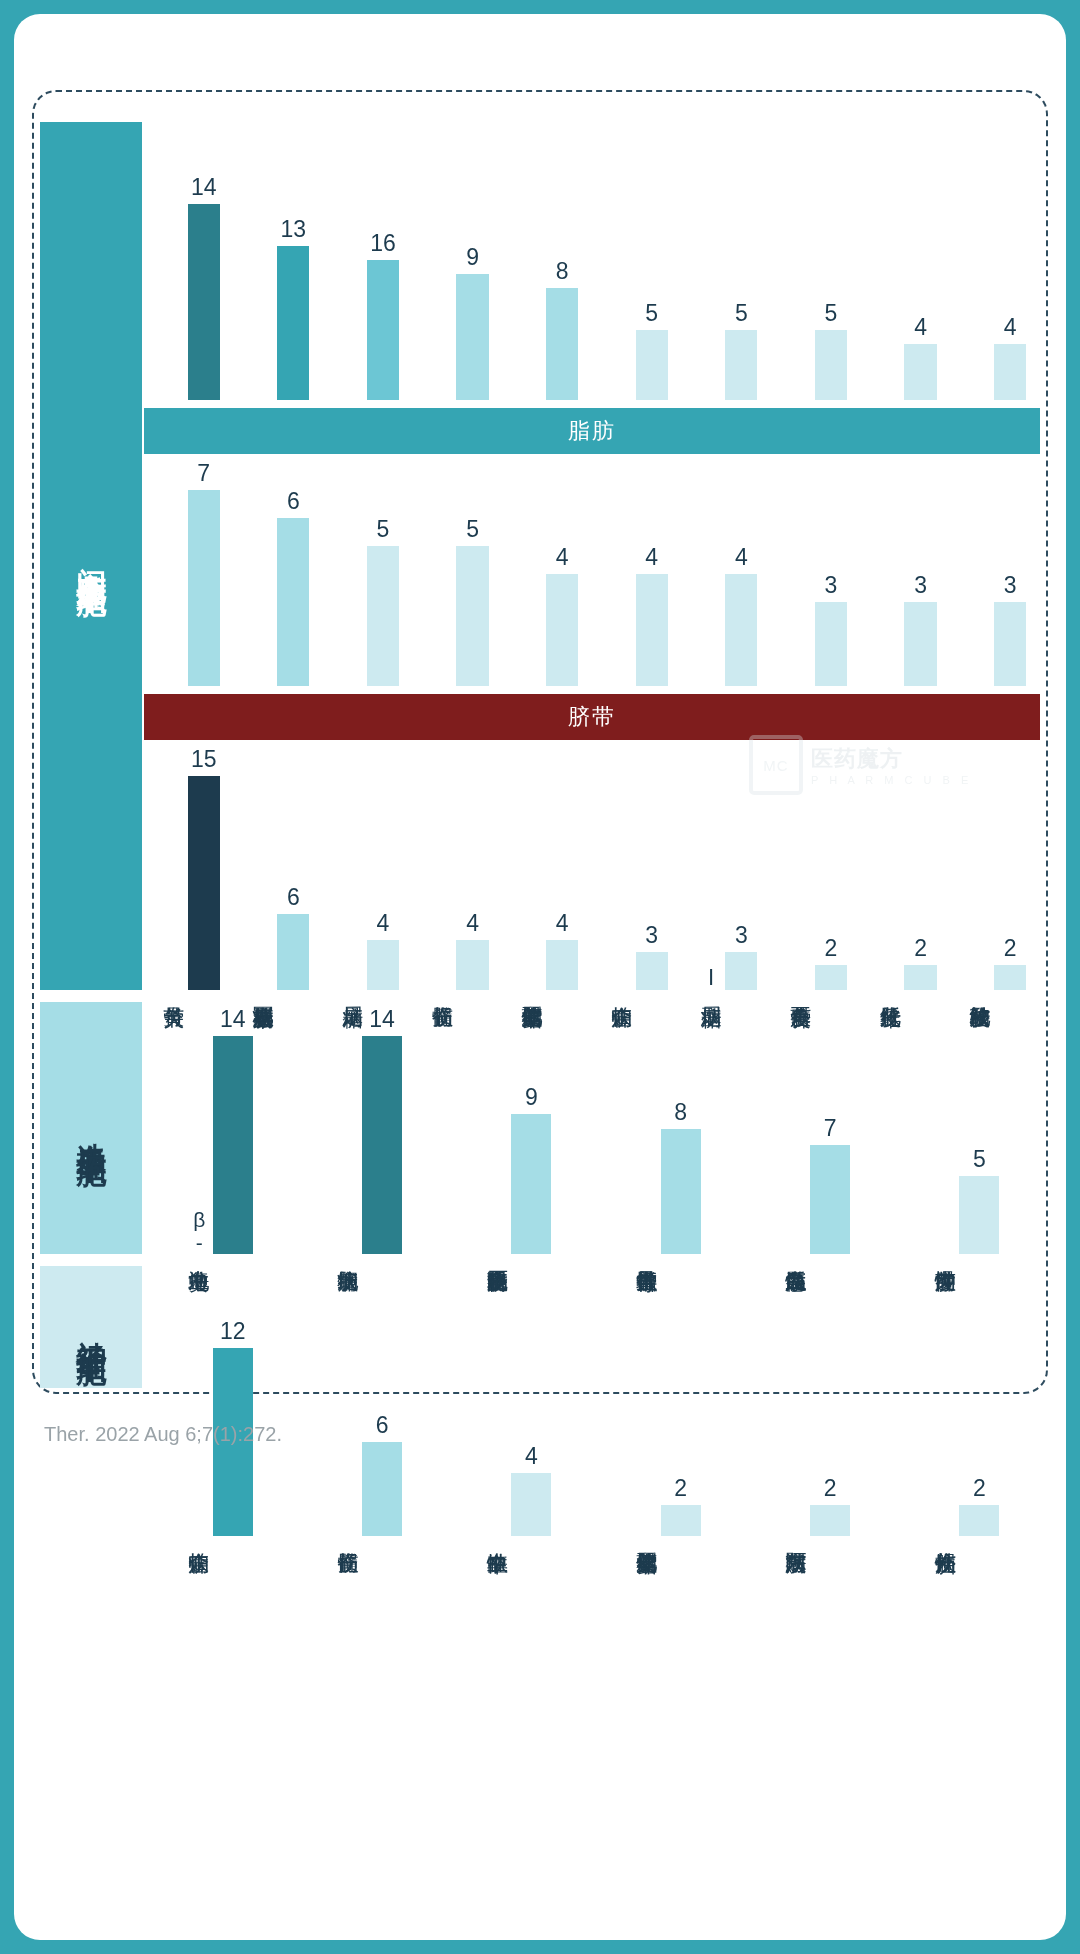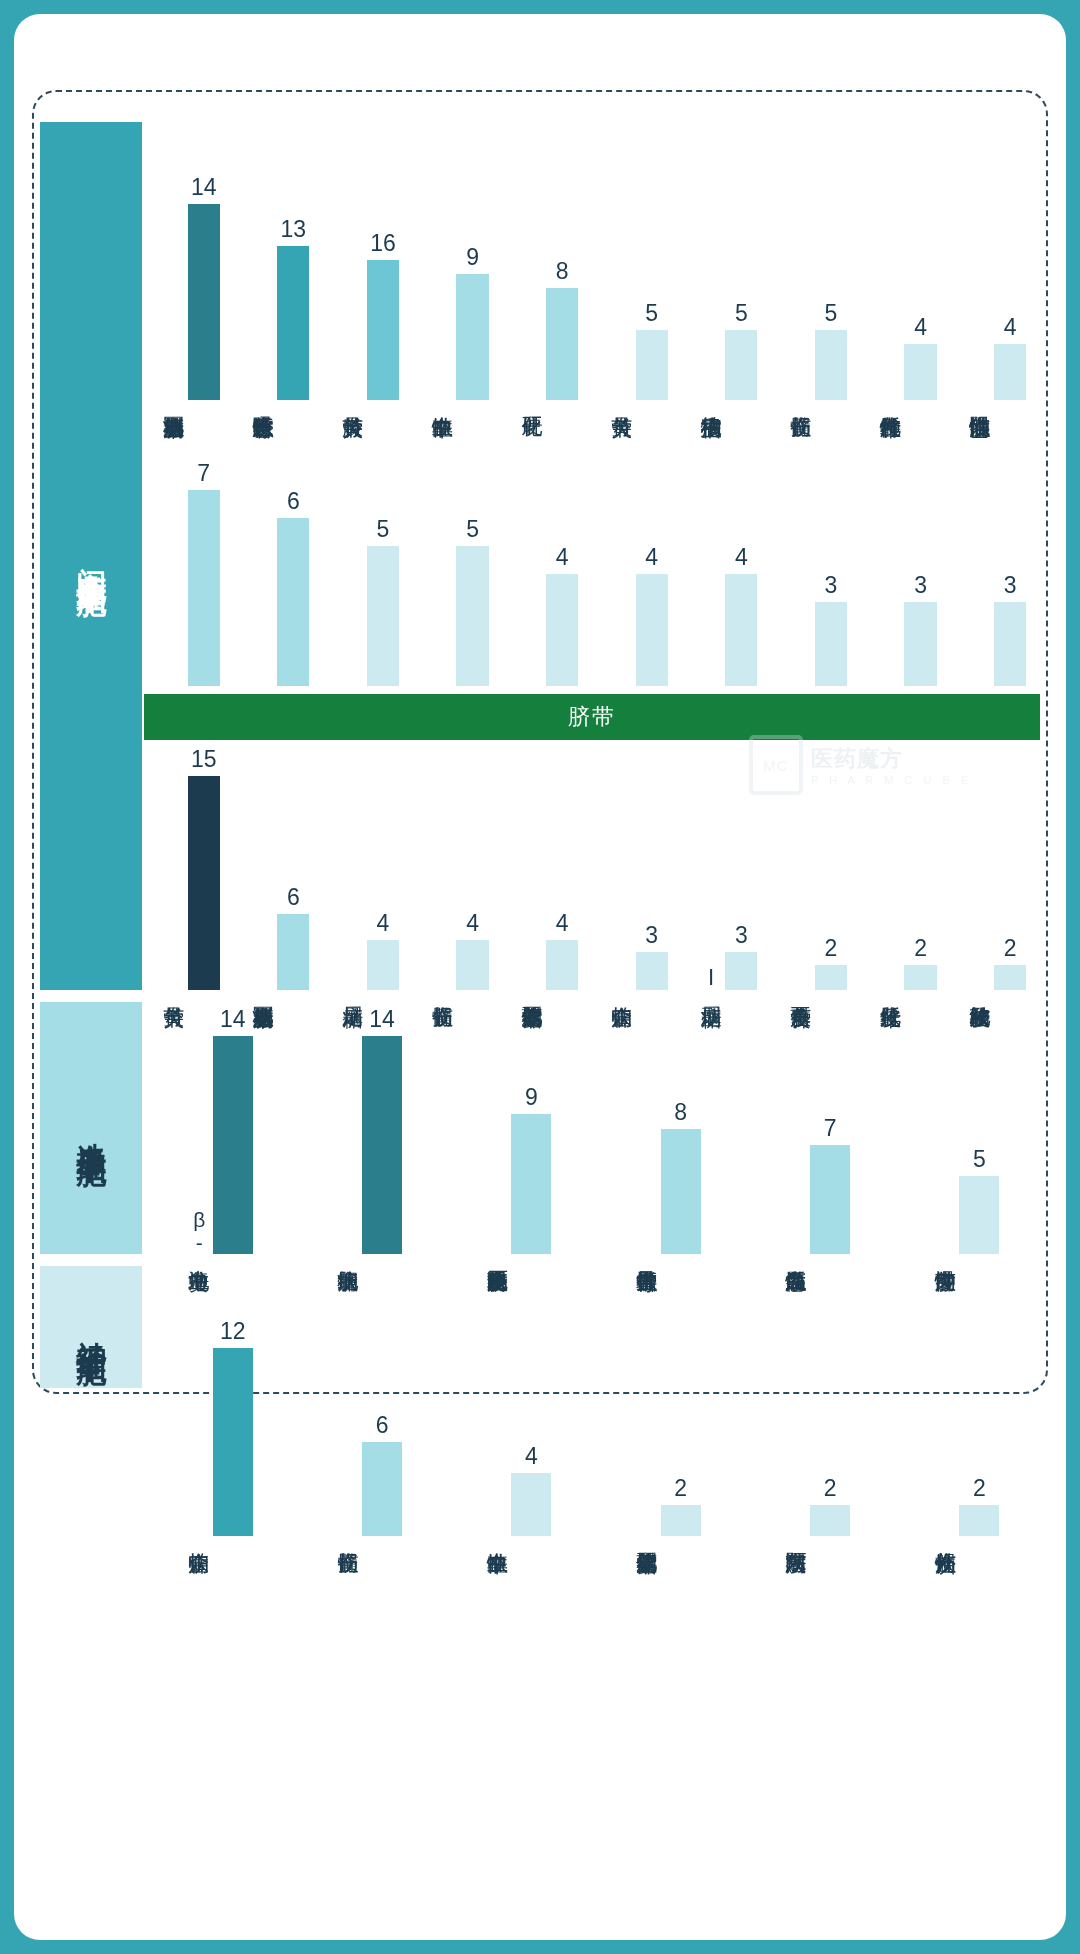--- a/index.html
+++ b/index.html
@@ -125,20 +125,21 @@
         <div class="bar" style="position: absolute; left: 670.832px; bottom: 0px; width: 32.256px; height: 70px; background: rgb(205, 234, 240);"></div>
         <div class="vlabel" style="left: 646.832px; bottom: 0px; max-height: 226px;">脊髓损伤</div>
         <div class="vnum" style="left: 670.832px; width: 32.256px; bottom: 73px;">5</div>
         <div class="bar" style="position: absolute; left: 760.432px; bottom: 0px; width: 32.256px; height: 56px; background: rgb(205, 234, 240);"></div>
         <div class="vlabel" style="left: 736.432px; bottom: 0px; max-height: 226px;">特发性肺纤维化</div>
         <div class="vnum" style="left: 760.432px; width: 32.256px; bottom: 59px;">4</div>
         <div class="bar" style="position: absolute; left: 850.032px; bottom: 0px; width: 32.256px; height: 56px; background: rgb(205, 234, 240);"></div>
         <div class="vlabel" style="left: 826.032px; bottom: 0px; max-height: 226px;">慢性阻塞性肺病</div>
         <div class="vnum" style="left: 850.032px; width: 32.256px; bottom: 59px;">4</div>
       </div>
+      <div class="sectionband" style="left: 112px; top: 318px; width: 896px; height: 46px; background: rgb(53, 165, 179);">脂肪</div>
       <div class="plot" style="left: 112px; top: 366px; width: 896px; height: 230px;">
         <div class="bar" style="position: absolute; left: 43.632px; bottom: 0px; width: 32.256px; height: 196px; background: rgb(165, 221, 230);"></div>
         <div class="vlabel" style="left: 19.632px; bottom: 0px; max-height: 226px;">缺血性卒中</div>
         <div class="vnum" style="left: 43.632px; width: 32.256px; bottom: 199px;">7</div>
         <div class="bar" style="position: absolute; left: 133.232px; bottom: 0px; width: 32.256px; height: 168px; background: rgb(165, 221, 230);"></div>
         <div class="vlabel" style="left: 109.232px; bottom: 0px; max-height: 226px;">急性呼吸窘迫综合征</div>
         <div class="vnum" style="left: 133.232px; width: 32.256px; bottom: 171px;">6</div>
         <div class="bar" style="position: absolute; left: 222.832px; bottom: 0px; width: 32.256px; height: 140px; background: rgb(205, 234, 240);"></div>
         <div class="vlabel" style="left: 198.832px; bottom: 0px; max-height: 226px;">多发性硬化症</div>
         <div class="vnum" style="left: 222.832px; width: 32.256px; bottom: 143px;">5</div>
@@ -157,21 +158,21 @@
         <div class="bar" style="position: absolute; left: 670.832px; bottom: 0px; width: 32.256px; height: 84px; background: rgb(205, 234, 240);"></div>
         <div class="vlabel" style="left: 646.832px; bottom: 0px; max-height: 226px;">心肌梗塞</div>
         <div class="vnum" style="left: 670.832px; width: 32.256px; bottom: 87px;">3</div>
         <div class="bar" style="position: absolute; left: 760.432px; bottom: 0px; width: 32.256px; height: 84px; background: rgb(205, 234, 240);"></div>
         <div class="vlabel" style="left: 736.432px; bottom: 0px; max-height: 226px;">下腰痛</div>
         <div class="vnum" style="left: 760.432px; width: 32.256px; bottom: 87px;">3</div>
         <div class="bar" style="position: absolute; left: 850.032px; bottom: 0px; width: 32.256px; height: 84px; background: rgb(205, 234, 240);"></div>
         <div class="vlabel" style="left: 826.032px; bottom: 0px; max-height: 226px;">骨关节炎</div>
         <div class="vnum" style="left: 850.032px; width: 32.256px; bottom: 87px;">3</div>
       </div>
-      <div class="sectionband" style="left: 112px; top: 604px; width: 896px; height: 46px; background: #15803d;">脐带</div>
+      <div class="sectionband" style="left: 112px; top: 604px; width: 896px; height: 46px; background: #7f1d1d;">脐带</div>
       <div class="plot" style="left: 112px; top: 652px; width: 896px; height: 248px;">
         <div class="bar" style="position: absolute; left: 43.632px; bottom: 0px; width: 32.256px; height: 214px; background: rgb(29, 59, 78);"></div>
         <div class="vlabel" style="left: 19.632px; bottom: 0px; max-height: 244px;">骨关节炎</div>
         <div class="vnum" style="left: 43.632px; width: 32.256px; bottom: 217px;">15</div>
         <div class="bar" style="position: absolute; left: 133.232px; bottom: 0px; width: 32.256px; height: 75.5294px; background: rgb(165, 221, 230);"></div>
         <div class="vlabel" style="left: 109.232px; bottom: 0px; max-height: 244px;">新型冠状病毒感染</div>
         <div class="vnum" style="left: 133.232px; width: 32.256px; bottom: 78.5294px;">6</div>
         <div class="bar" style="position: absolute; left: 222.832px; bottom: 0px; width: 32.256px; height: 50.3529px; background: rgb(205, 234, 240);"></div>
         <div class="vlabel" style="left: 198.832px; bottom: 0px; max-height: 244px;">糖尿病足</div>
         <div class="vnum" style="left: 222.832px; width: 32.256px; bottom: 53.3529px;">4</div>
@@ -244,15 +245,16 @@
   <div class="watermark">
     <div class="wm-cube">MC</div>
     <div class="wm-txt">
       <b>医药魔方</b>
       <i>P H A R M C U B E</i>
     </div>
   </div>
 
   <div class="footer">
     <div class="row2">
+      <span>Ther. 2022 Aug 6;7(1):272.</span>
     </div>
   </div>
 </div>
 
 </body></html>

